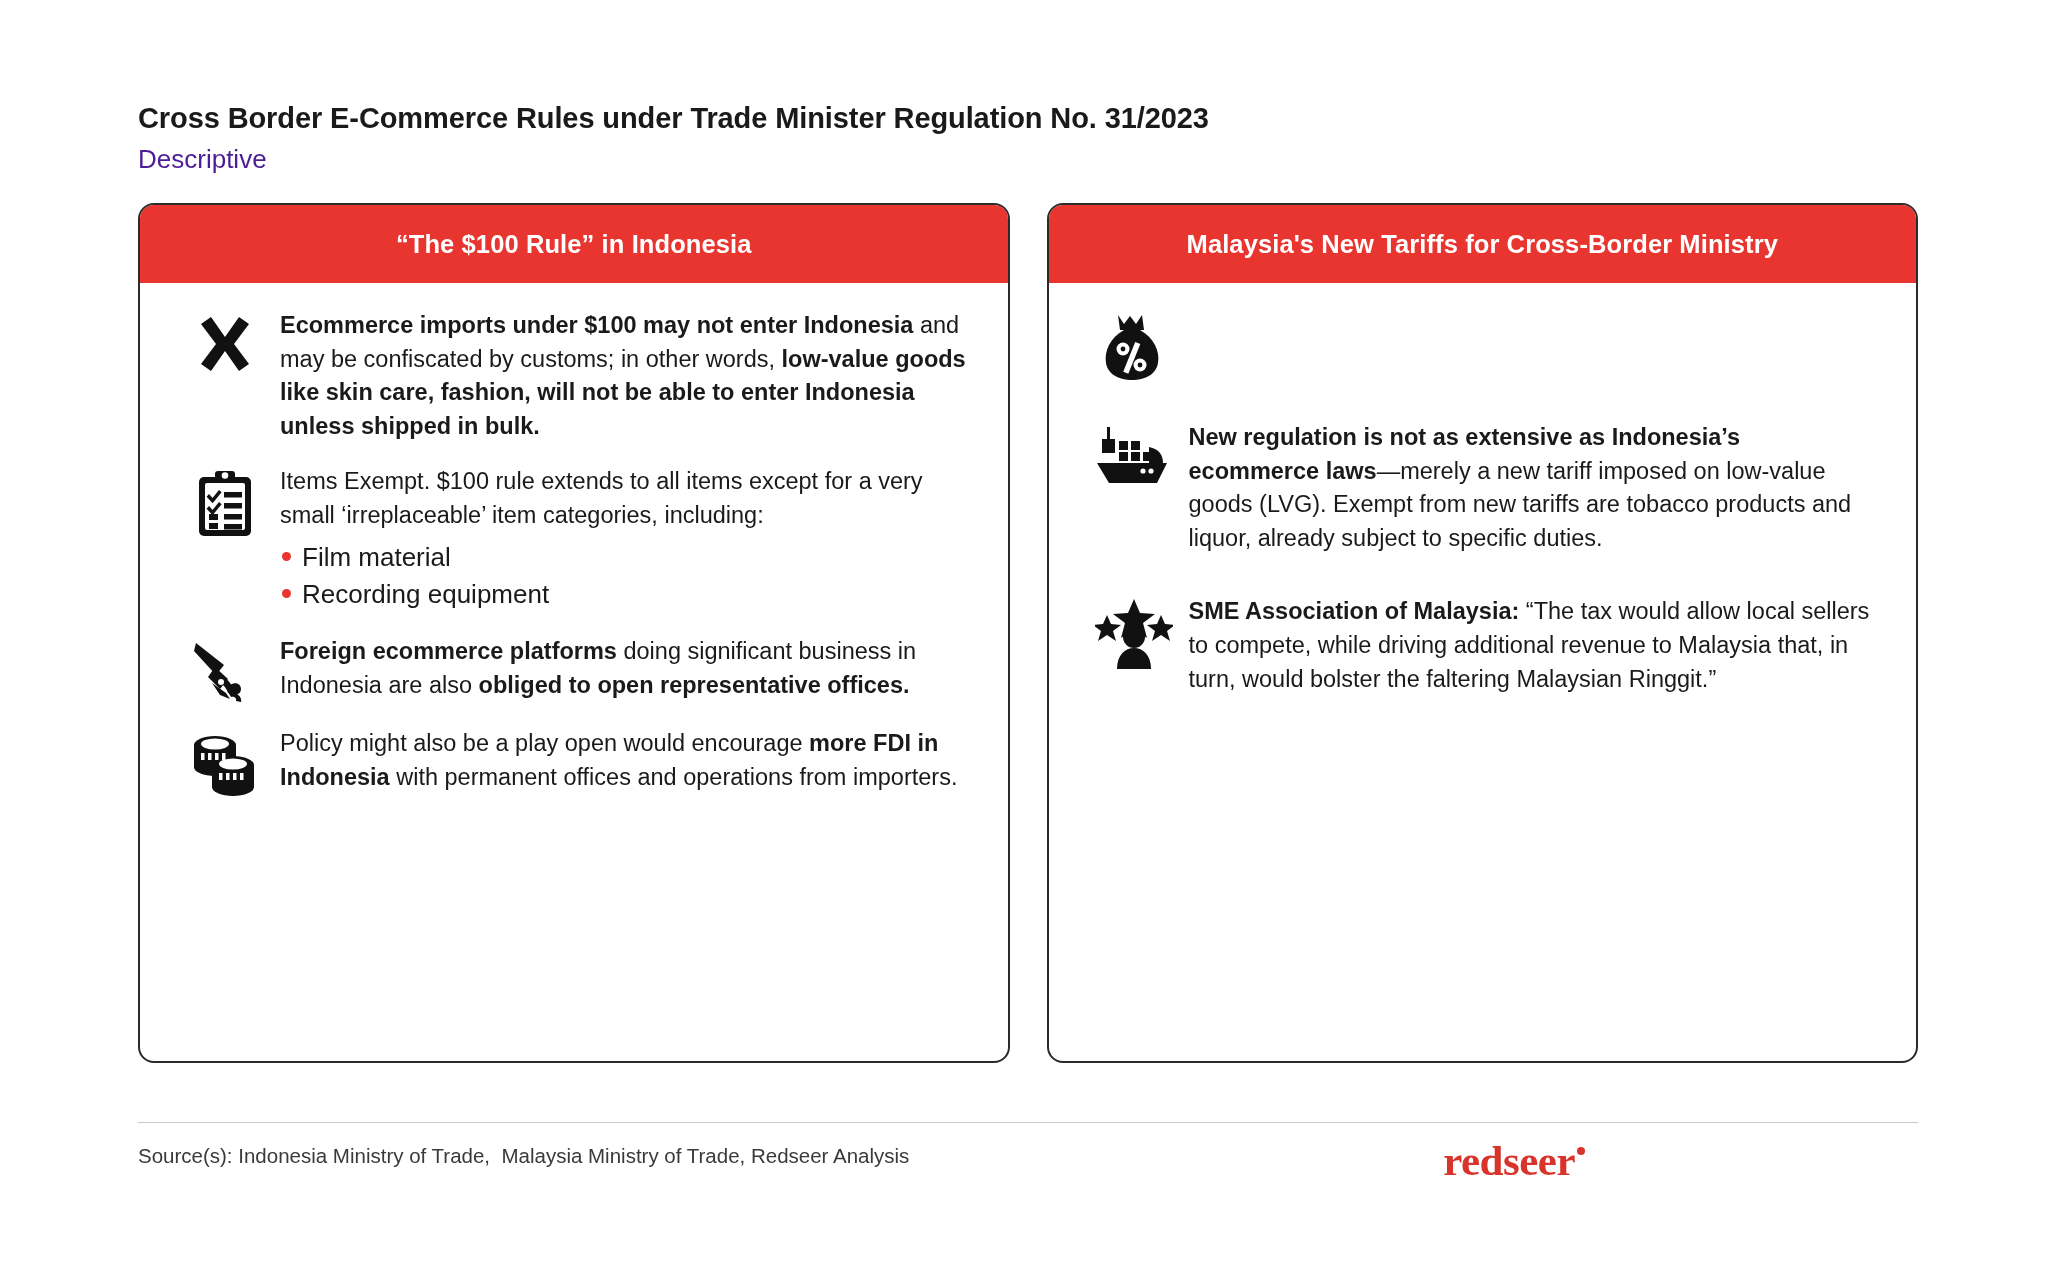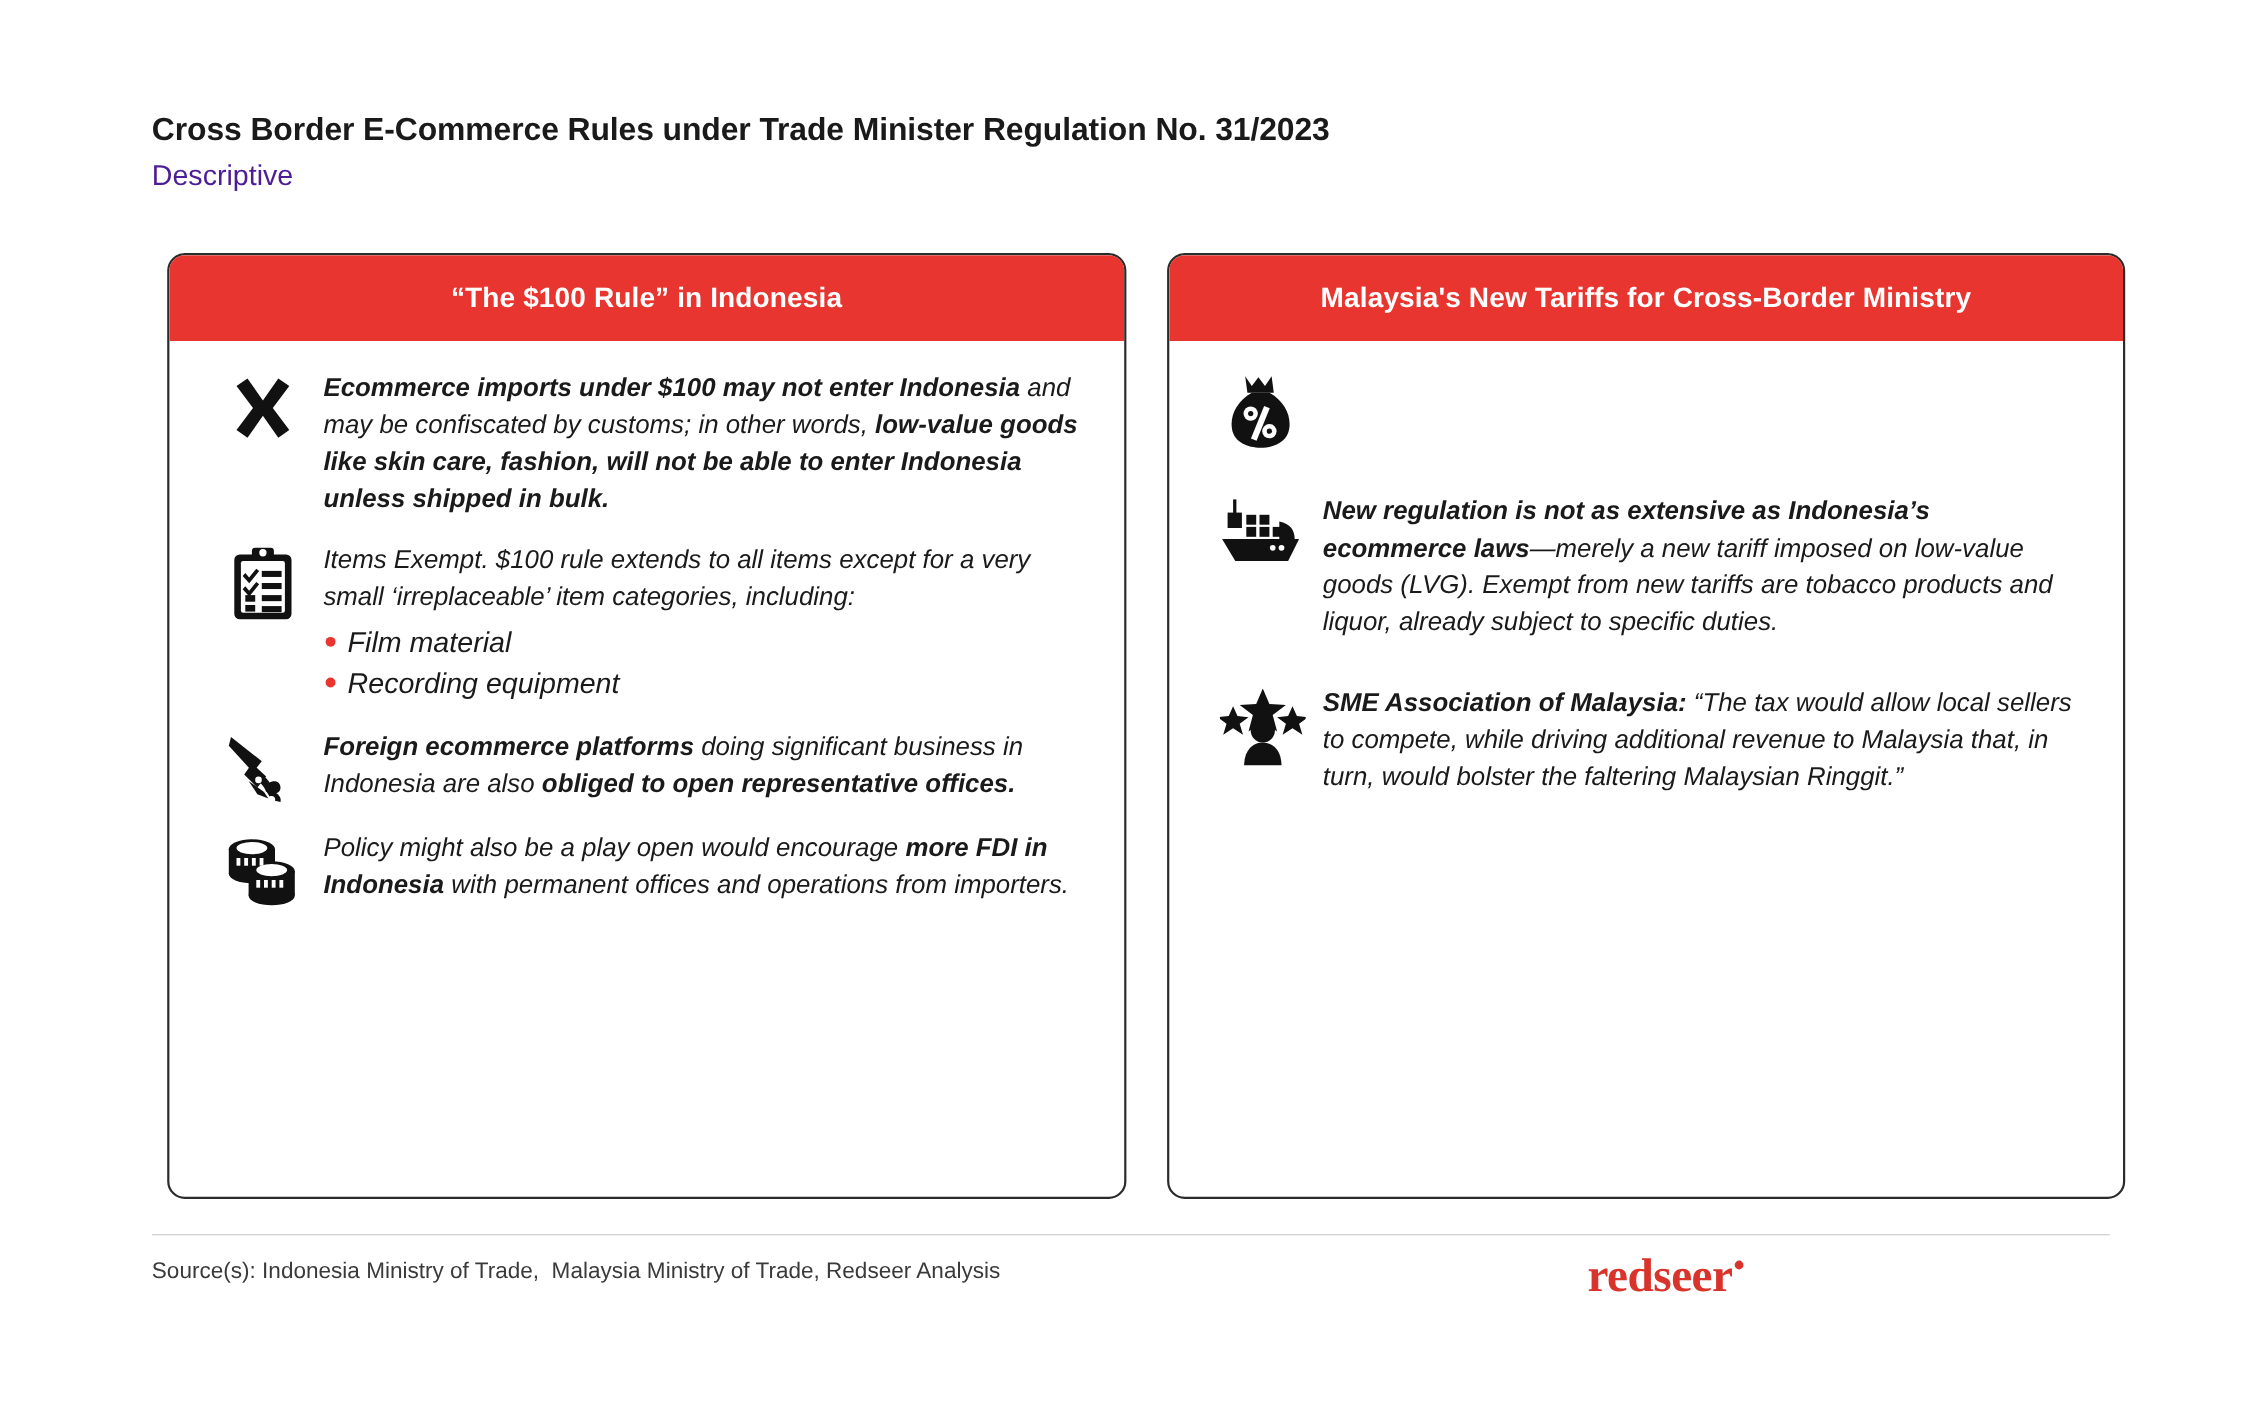--- a/index.html
+++ b/index.html
@@ -37,27 +37,26 @@
     font-size: 26px;
     font-weight: normal;
     color: #4c1d95;
     margin-top: 7px;
     line-height: 1.25;
   }
 
   
   .cards {
     position: absolute;
-    left: 152px;
+    left: 138px;
     top: 203px;
     width: 1780px;
     height: 860px;
     display: flex;
     gap: 37px;
-    margin-top: 27px;
   }
 
   .card {
     flex: 1 1 0;
     border: 2px solid #2b2b2b;
     border-radius: 16px;
     background: #ffffff;
     display: flex;
     flex-direction: column;
     overflow: hidden;
@@ -78,21 +77,20 @@
     letter-spacing: 0.1px;
     text-align: center;
     padding: 0 18px;
   }
 
   .card-body {
     flex: 1 1 auto;
     padding: 26px 40px 24px 30px;
     display: flex;
     flex-direction: column;
-    font-style: italic;
   }
 
   .block {
     display: flex;
     align-items: flex-start;
     margin-bottom: 24px;
   }
   .block:last-child { margin-bottom: 0; }
 
   .block-icon {

